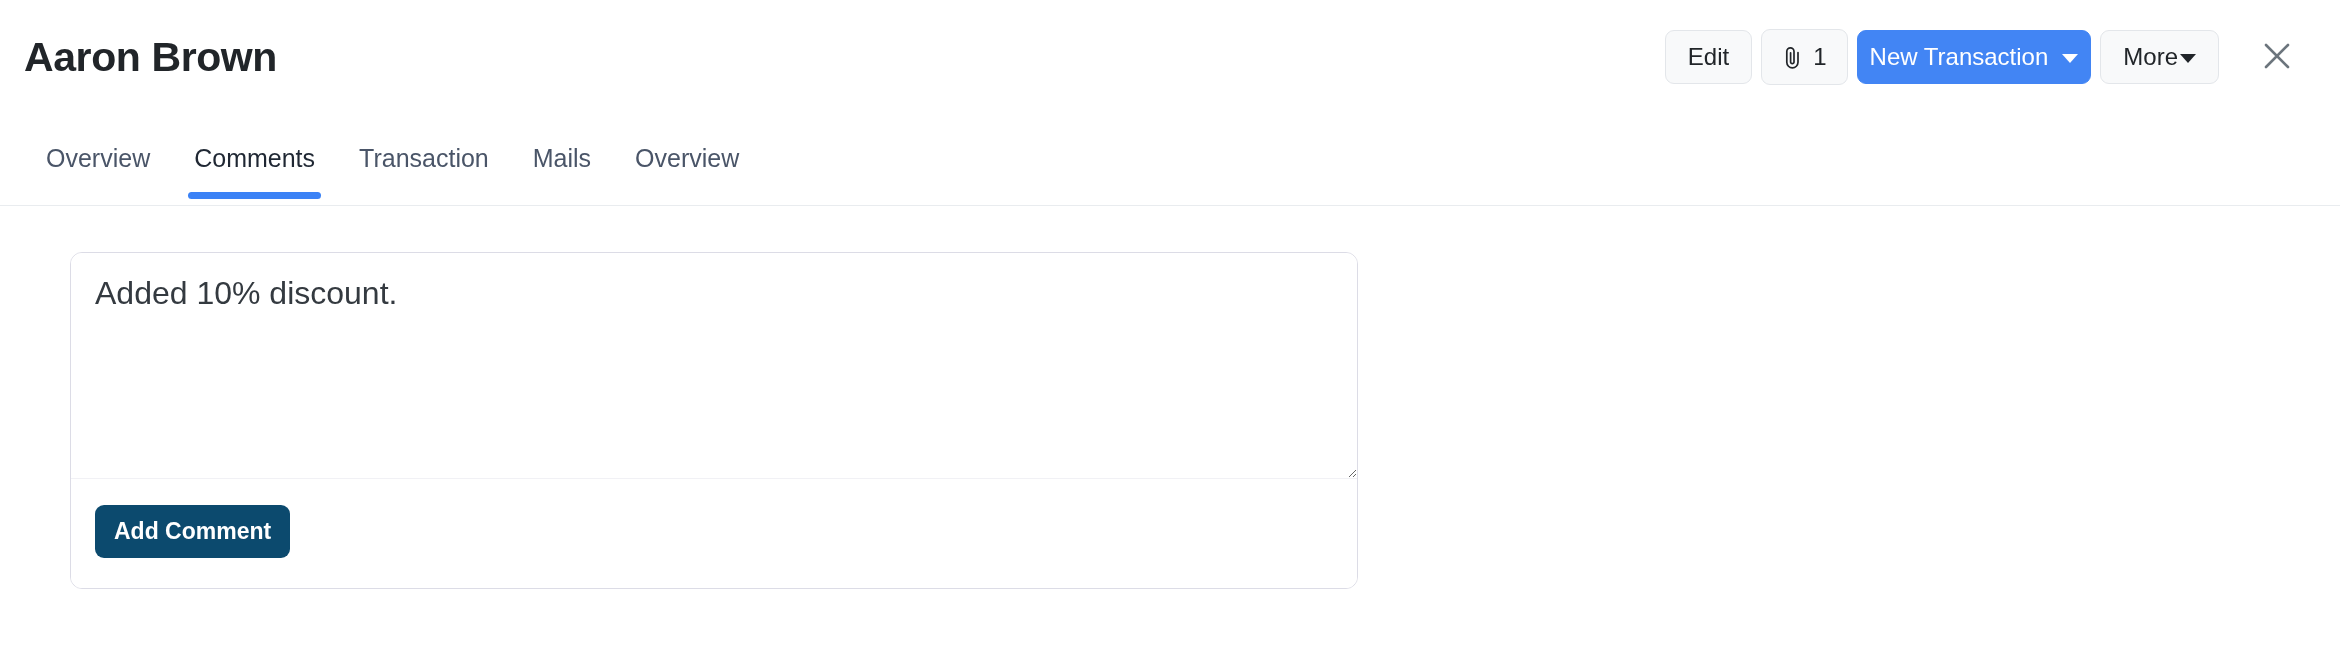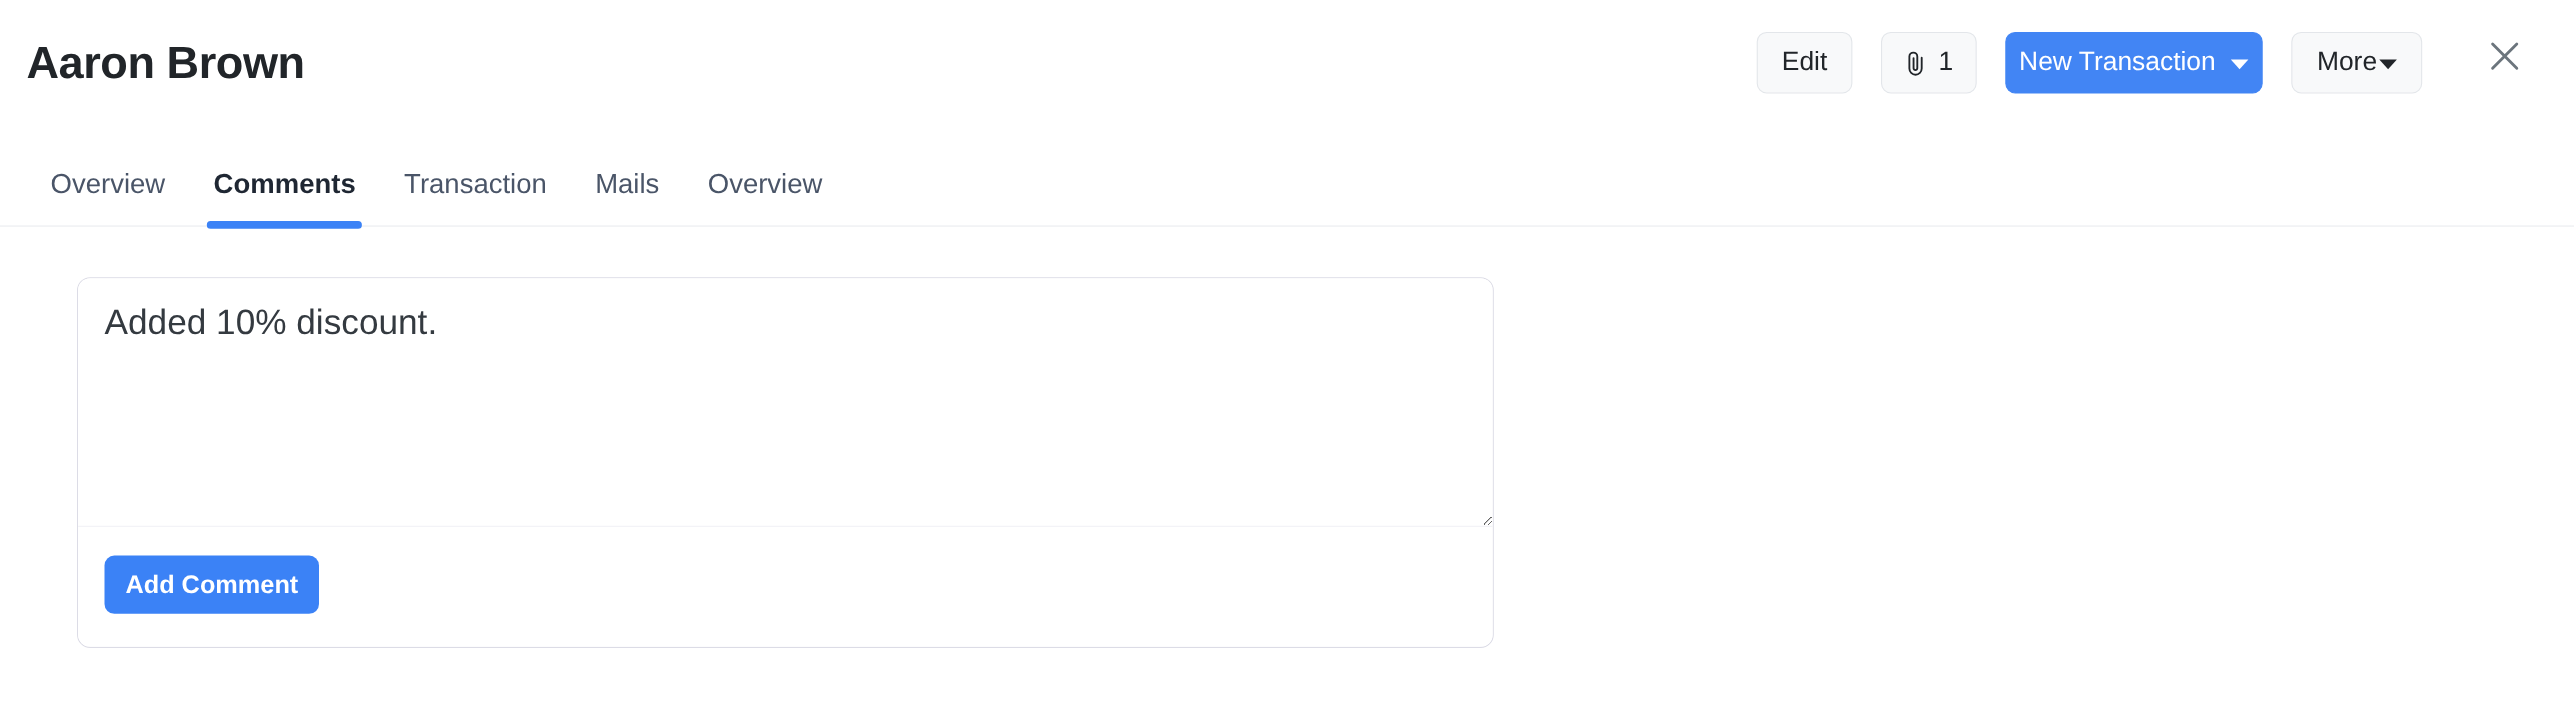--- a/index.html
+++ b/index.html
@@ -35,21 +35,22 @@
     font-weight: 700;
     color: #212529;
     letter-spacing: -0.4px;
     line-height: 1;
     white-space: nowrap;
   }
 
   .header-actions {
     margin-left: auto;
     display: flex;
-    gap: 26px;
+    align-items: center;
+    gap: 9px;
   }
 
   .btn {
     font-family: "Liberation Sans", sans-serif;
     font-size: 24px;
     line-height: 1;
     border-radius: 9px;
     display: inline-flex;
     align-items: center;
     justify-content: center;
@@ -112,21 +113,21 @@
     background: transparent;
     border: none;
   }
 
   
   .tabbar {
     position: relative;
     height: 92px;
     padding: 0 24px;
     display: flex;
-    align-items: flex-end;
+    align-items: center;
     gap: 0;
   }
   .tabbar::after {
     content: "";
     position: absolute;
     left: 0;
     right: 0;
     bottom: 0;
     height: 1.5px;
     background: #e9ecef;
@@ -137,21 +138,21 @@
     font-size: 25px;
     color: #4a5568;
     padding: 22px 22px 26px 22px;
     cursor: pointer;
     white-space: nowrap;
     line-height: 1;
   }
 
   .tab.active {
     color: #1f2733;
-    font-weight: 700;
+    font-weight: 400;
   }
 
   .tab.active::after {
     content: "";
     position: absolute;
     left: 16px;
     right: 16px;
     bottom: -2px;
     height: 7px;
     border-radius: 4px;
@@ -187,21 +188,21 @@
     background: #ffffff;
     border-bottom: 1.5px solid #f1f1f5;
   }
 
   .comment-footer {
     padding: 26px 24px 30px 24px;
     background: #ffffff;
   }
 
   .btn-add-comment {
-    background: #3b82f6;
+    background: #0c4a6e;
     border: none;
     color: #ffffff;
     font-family: "Liberation Sans", sans-serif;
     font-size: 23px;
     font-weight: 700;
     line-height: 1;
     padding: 15px 19px;
     border-radius: 9px;
     cursor: pointer;
   }

